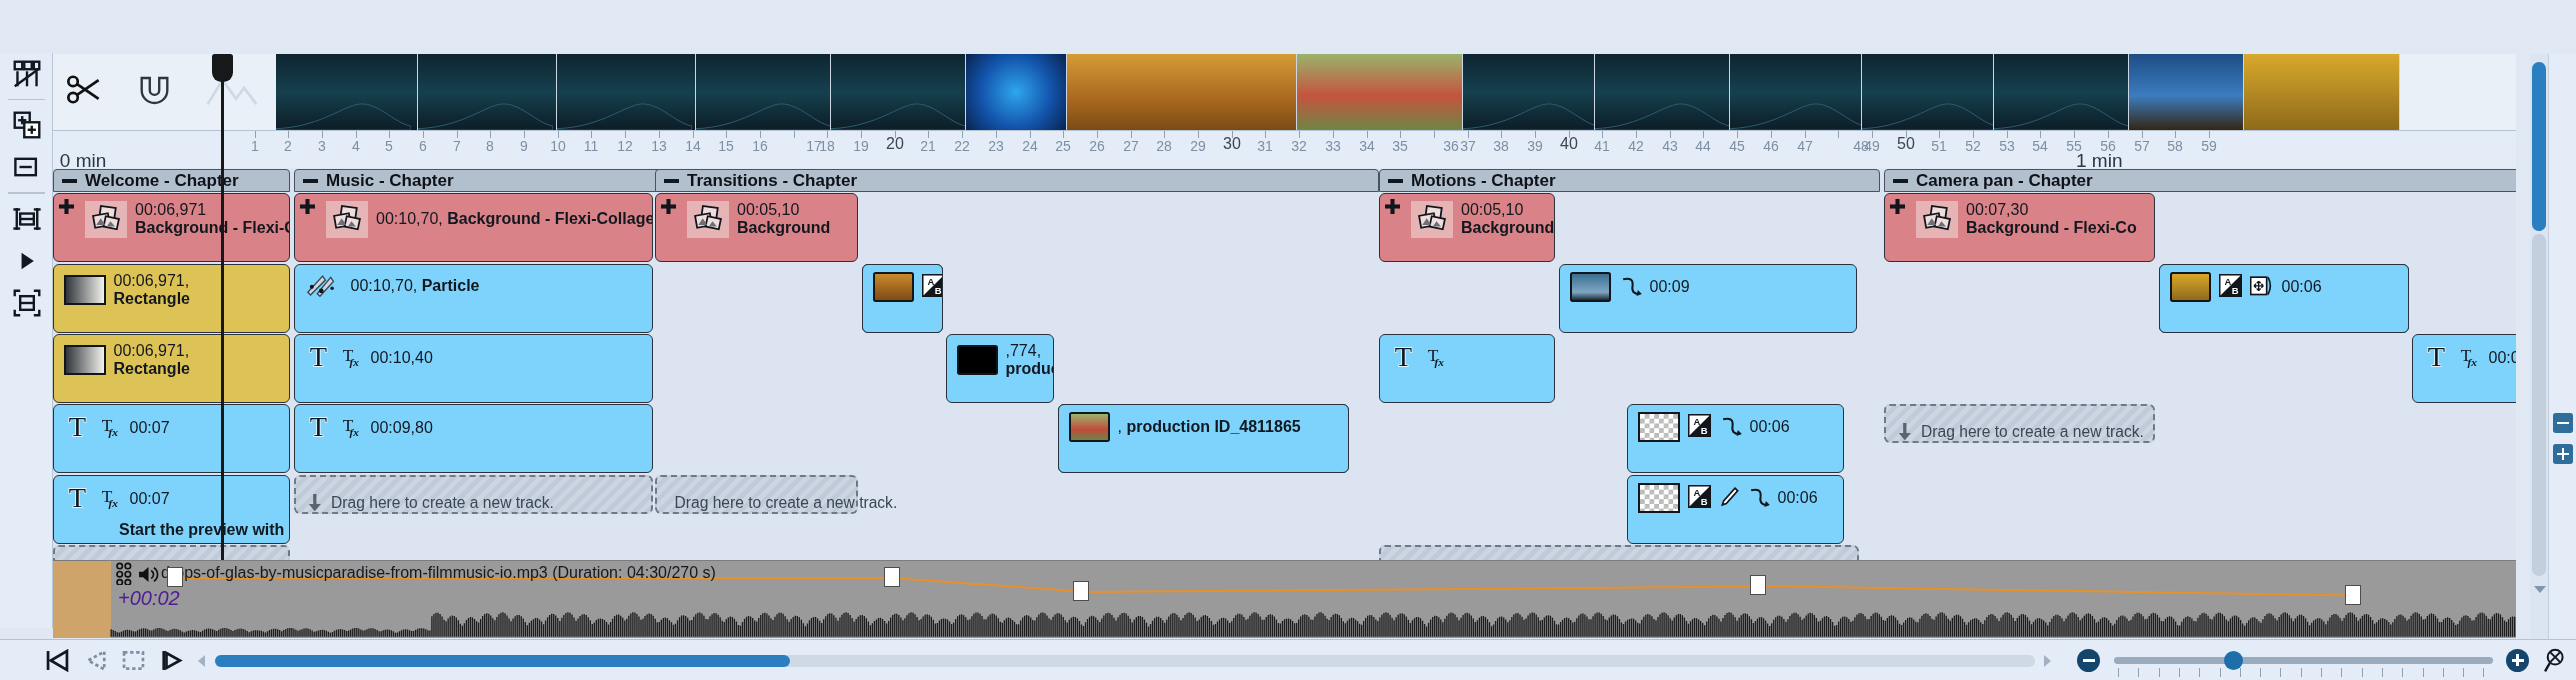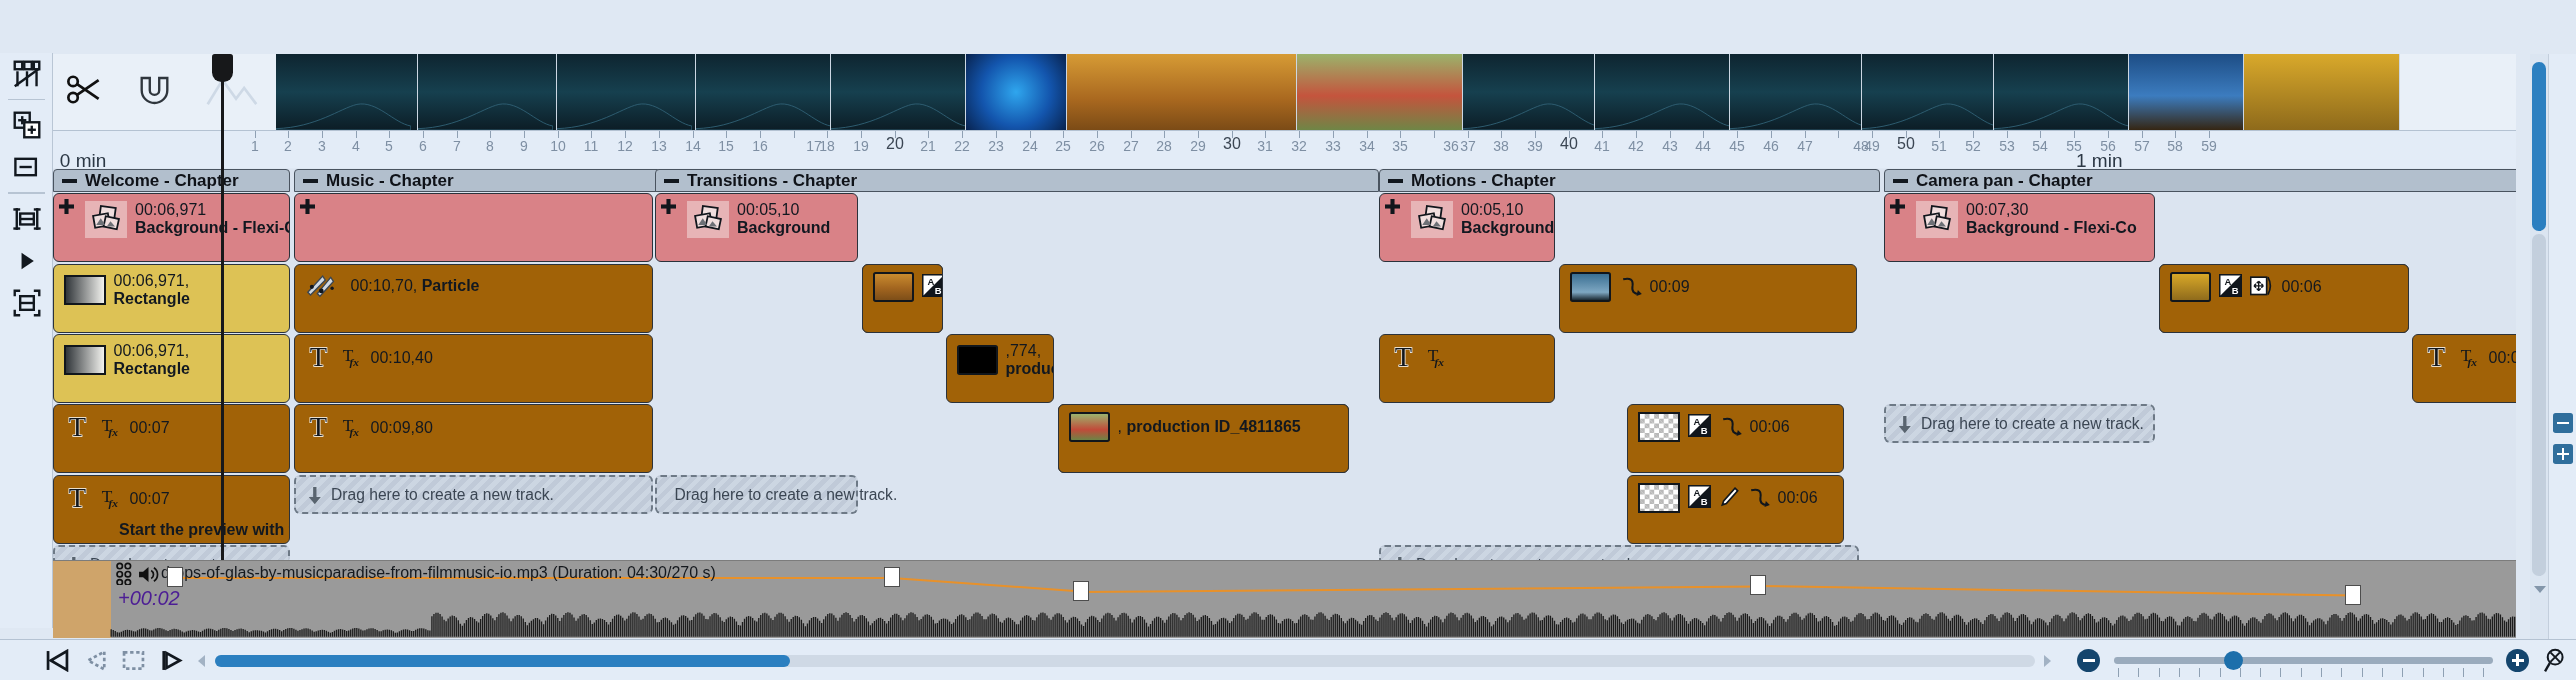--- a/index.html
+++ b/index.html
@@ -46,40 +46,40 @@
 
   .chapter{ position:absolute; top:0; }
   .ch-head{ height:23px; background:#b2bfcd; border:1.4px solid #49535f; border-radius:4px 4px 0 0;
             display:flex; align-items:center; padding-left:8px; gap:8px; }
   .ch-head .minus{ width:15px; height:4px; background:#12181f; }
   .ch-title{ font-size:17px; font-weight:bold; color:#0f1218; white-space:nowrap; overflow:hidden; }
   .clip{ position:absolute; border:1.4px solid #2b323b; border-radius:6px;
          display:flex; align-items:flex-start; overflow:hidden; }
   .clip.red{ background:#d98287; }
   .clip.yellow{ background:#ddc255; }
-  .clip.grey{ background:#a16207; }
+  .clip.grey{ background:#7dd3fc; }
   .clip .plus{ position:absolute; left:5.4px; top:5.4px; width:13.5px; height:13.5px; }
   .clip .cbody{ display:flex; align-items:center; gap:8px; padding:6.8px 0 0 31px; }
   .clip.nopad .cbody{ padding-left:9.5px; }
   .cl-txt{ font-size:16px; color:#121820; white-space:nowrap; }
   .cl-txt b{ font-weight:bold; }
   .cl-sub{ position:absolute; left:65px; bottom:4px; font-size:16px; font-weight:bold; color:#121820; white-space:nowrap;}
 
   .thumb{ width:41px; height:30px; border:2px solid #11161c; border-radius:2.7px; flex:0 0 auto; }
   .gradbox{ width:42px; height:30px; border:2px solid #11161c;
             background:linear-gradient(90deg,#31363a,#f2f2ee); flex:0 0 auto; }
   .checker{ width:42px; height:30px; border:2px solid #11161c; flex:0 0 auto;
         background-image:linear-gradient(45deg,#b9b9b9 25%,transparent 25%,transparent 75%,#b9b9b9 75%),
                          linear-gradient(45deg,#b9b9b9 25%,transparent 25%,transparent 75%,#b9b9b9 75%);
         background-size:9.5px 9.5px; background-position:0 0,4.7px 4.7px; background-color:#fff;}
   .imgico{ width:42px; height:37px; background:#e7b4b6; display:flex; align-items:center; justify-content:center; flex:0 0 auto;}
 
   .droprow{ position:absolute; border:2px dashed #6d7986; border-radius:6px;
             background:repeating-linear-gradient(135deg,#ccd6e2 0 4.7px,#c0cad8 4.7px 9.5px);
-            display:flex; align-items:center; gap:8px; padding-left:9.5px; }
+            display:flex; align-items:flex-end; gap:8px; padding-left:9.5px; }
   .drop-txt{ font-size:15.6px; color:#3b4653; white-space:nowrap; }
 
   
   .audiobar{ position:absolute; left:53px; top:560px; width:2463px; height:78px; background:#9a9a9a;
              border-top:1.4px solid #7c7c7c; overflow:hidden; }
   .audiobar .alabel{ position:absolute; left:9.5px; top:2.7px; font-size:16px; color:#15191e; white-space:nowrap; z-index:5;}
   .audiobar .atime{ position:absolute; left:9.5px; top:26px; font-size:20px; color:#4c1d95; z-index:5;font-style:italic;}
   .ahandle{ position:absolute; width:16px; height:20px; background:#fff; border:1.4px solid #4d4d4d; z-index:6;}
   .aline{ position:absolute; height:2px; background:#e8912a; transform-origin:left center; z-index:4;}
   .wave{ position:absolute; left:0; bottom:0; width:2463px; height:43px; }
@@ -471,20 +471,36 @@
         <div class="ch-head">
           <span class="minus"></span>
     <span class="ch-title">Music - Chapter</span>
         </div>
         <div class="clip red" style="left: 0px; top: 24px; width: 359px; height: 69px;">
           <span class="plus">
         <svg width="15" height="15" viewBox="0 0 22 22">
           <rect x="8" y="0" width="6" height="22" fill="#11161c"></rect>
           <rect x="0" y="8" width="22" height="6" fill="#11161c"></rect>
             </svg></span>
+          <div class="cbody">
+            <span class="imgico">
+        <svg width="38" height="30" viewBox="0 0 44 40">
+         <g stroke="#11161c" stroke-width="2.4" fill="#f0dede">
+          <rect x="14" y="4" width="20" height="16" transform="rotate(8 24 12)"></rect>
+          <rect x="6" y="14" width="20" height="16" transform="rotate(-10 16 22)"></rect>
+          <rect x="20" y="18" width="18" height="14" transform="rotate(12 29 25)"></rect>
+         </g>
+         <g fill="#6d7076">
+          <polygon points="9,28 15,19 21,28"></polygon>
+                  <polygon points="23,30 28,23 34,30"></polygon>
+         </g>
+        </svg>
+            </span>
+            <span class="cl-txt">00:10,70, <b>Background - Flexi-Collage</b></span>
+          </div>
         </div>
         <div class="clip grey nopad" style="left: 0px; top: 95px; width: 359px; height: 69px;">
           <div class="cbody">
             <span style="flex:0 0 auto">
         <svg width="38" height="27" viewBox="0 0 56 40">
           <g fill="#cfd8e2" stroke="#3c4650" stroke-width="2">
             <polygon points="4,30 26,6 30,12 8,34"></polygon>
             <polygon points="18,32 38,8 42,14 22,36"></polygon>
           </g>
           <circle cx="10" cy="22" r="3" fill="#11161c"></circle>

